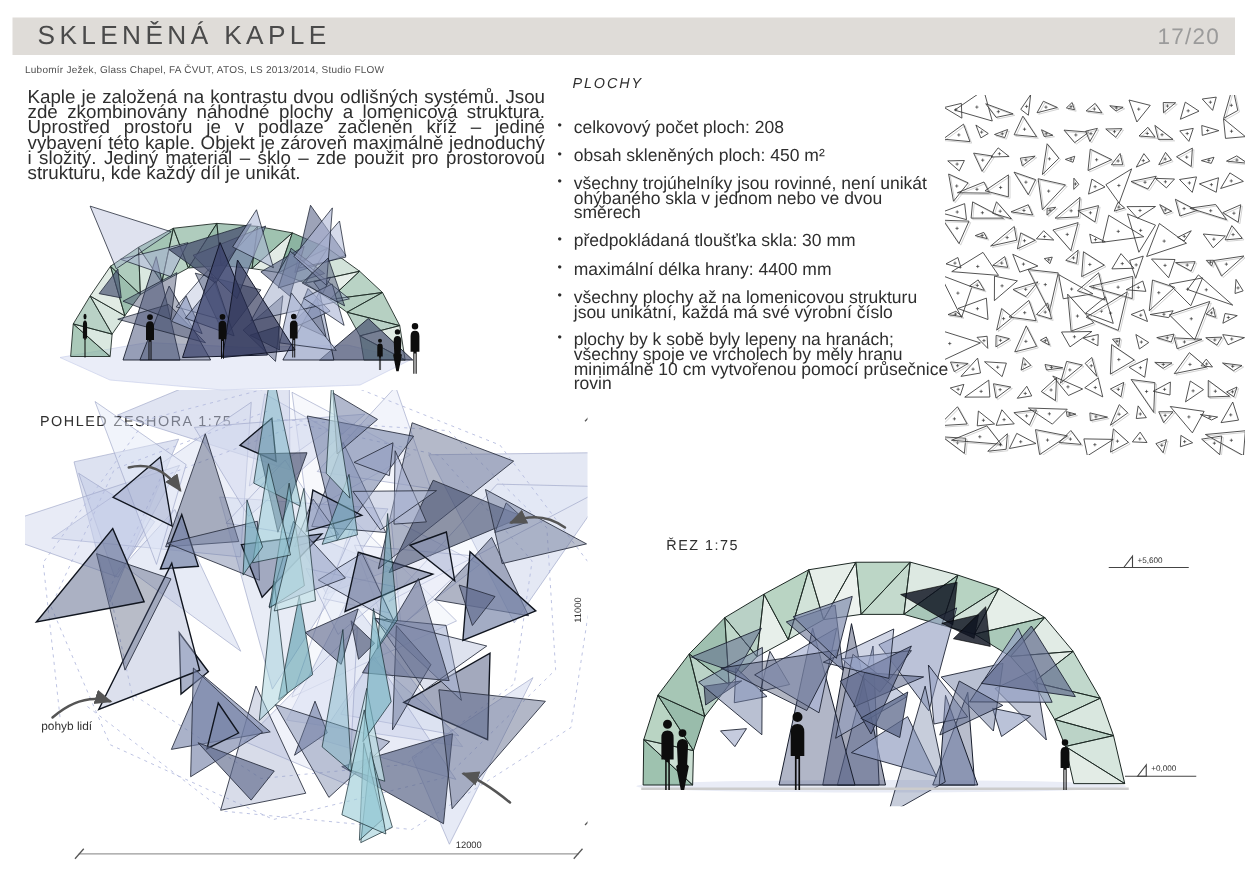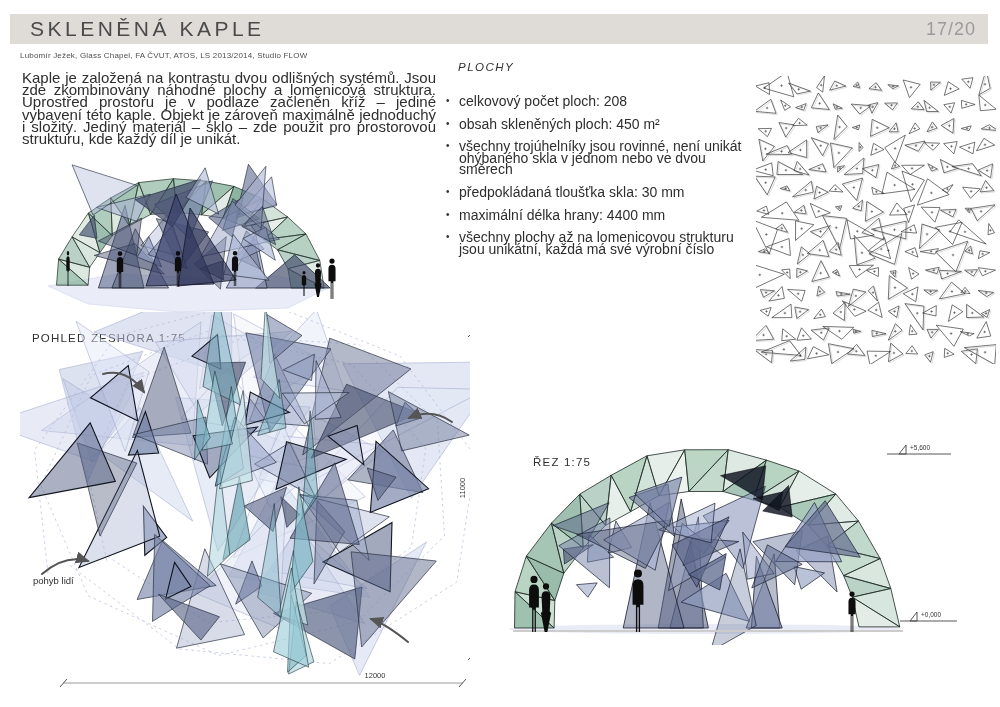--- a/index.html
+++ b/index.html
@@ -40,20 +40,21 @@
   <div class="abs intro">Kaple je založená na kontrastu dvou odlišných systémů. Jsou zde zkombinovány náhodné plochy a lomenicová struktura. Uprostřed prostoru je v podlaze začleněn kříž – jediné vybavení této kaple. Objekt je zároveň maximálně jednoduchý i složitý. Jediný materiál – sklo – zde použit pro prostorovou strukturu, kde každý díl je unikát.</div>
 
   <div class="abs plochy-h">PLOCHY</div>
   <ul class="bullets">
     <li>celkovový počet ploch: 208</li>
     <li>obsah skleněných ploch: 450 m²</li>
     <li>všechny trojúhelníky jsou rovinné, není unikát ohýbaného skla v jednom nebo ve dvou směrech</li>
     <li>předpokládaná tloušťka skla: 30 mm</li>
     <li>maximální délka hrany: 4400 mm</li>
     <li>všechny plochy až na lomenicovou strukturu jsou unikátní, každá má své výrobní číslo</li>
+    <li>plochy by k sobě byly lepeny na hranách; všechny spoje ve vrcholech by měly hranu minimálně 10 cm vytvořenou pomocí průsečnice rovin</li>
   </ul>
 
   <svg class="abs" style="left:28px;top:136px" width="318" height="178" viewBox="0 0 318 178">
     <g>
         <polygon points="20.0,150.0 90.0,138.0 170.0,142.0 250.0,140.0 300.0,152.0 260.0,172.0 150.0,176.0 60.0,168.0" fill="#dfe3f4" fill-opacity="0.65" stroke="#c6cce8" stroke-width="0.5"></polygon>
         <polygon points="28.5,149.2 30.6,123.1 60.1,149.2" fill="#7ead94" fill-opacity="0.66" stroke="#1d2824" stroke-width="0.7"></polygon>
         <polygon points="60.1,149.2 30.6,123.1 61.7,131.3" fill="#b7d1c2" fill-opacity="0.51" stroke="#1d2824" stroke-width="0.7"></polygon>
         <polygon points="30.6,123.1 44.1,100.8 61.7,131.3" fill="#649a80" fill-opacity="0.45" stroke="#1d2824" stroke-width="0.7"></polygon>
         <polygon points="61.7,131.3 44.1,100.8 71.9,116.6" fill="#b7d1c2" fill-opacity="0.54" stroke="#1d2824" stroke-width="0.7"></polygon>
         <polygon points="44.1,100.8 60.4,77.0 71.9,116.6" fill="#cfdfd5" fill-opacity="0.63" stroke="#1d2824" stroke-width="0.7"></polygon>
@@ -888,21 +889,21 @@
       <line x1="40" y1="375" x2="47" y2="367" stroke="#555555" stroke-width="1"></line>
       <line x1="439" y1="375" x2="446" y2="367" stroke="#555555" stroke-width="1"></line>
       <line x1="452" y1="21" x2="452" y2="344" stroke="#9a9a9a" stroke-width="1"></line>
       <line x1="448" y1="25" x2="456" y2="17" stroke="#555555" stroke-width="1"></line>
       <line x1="448" y1="348" x2="456" y2="340" stroke="#555555" stroke-width="1"></line>
     </g>
     <text x="355" y="366" font-size="7.5" fill="#333333" text-anchor="middle">12000</text>
     <text x="445" y="176" font-size="7.5" fill="#333333" text-anchor="middle" transform="rotate(-90 445 176)">11000</text>
   </svg>
 
-  <div class="abs drawlabel" style="left:533px;top:456px">ŘEZ 1:75</div>
+  <div class="abs drawlabel" style="left:533px;top:431px">ŘEZ 1:75</div>
 
   <svg class="abs" style="left:505px;top:440px" width="495" height="205" viewBox="0 0 495 205">
     <ellipse cx="200" cy="189" rx="196" ry="5" fill="#e9ecf6"></ellipse>
     <g>
         <polygon points="9.5,188.0 10.0,151.7 49.1,188.0" fill="#7ead94" fill-opacity="0.75" stroke="#1d2824" stroke-width="0.8"></polygon>
         <polygon points="49.1,188.0 10.0,151.7 49.8,160.5" fill="#9cc2ab" fill-opacity="0.52" stroke="#1d2824" stroke-width="0.8"></polygon>
         <polygon points="10.0,151.7 21.3,116.2 49.8,160.5" fill="#9cc2ab" fill-opacity="0.71" stroke="#1d2824" stroke-width="0.8"></polygon>
         <polygon points="49.8,160.5 21.3,116.2 58.8,133.2" fill="#649a80" fill-opacity="0.66" stroke="#1d2824" stroke-width="0.8"></polygon>
         <polygon points="21.3,116.2 46.4,83.1 58.8,133.2" fill="#7ead94" fill-opacity="0.69" stroke="#1d2824" stroke-width="0.8"></polygon>
         <polygon points="58.8,133.2 46.4,83.1 78.3,107.8" fill="#649a80" fill-opacity="0.44" stroke="#1d2824" stroke-width="0.8"></polygon>

